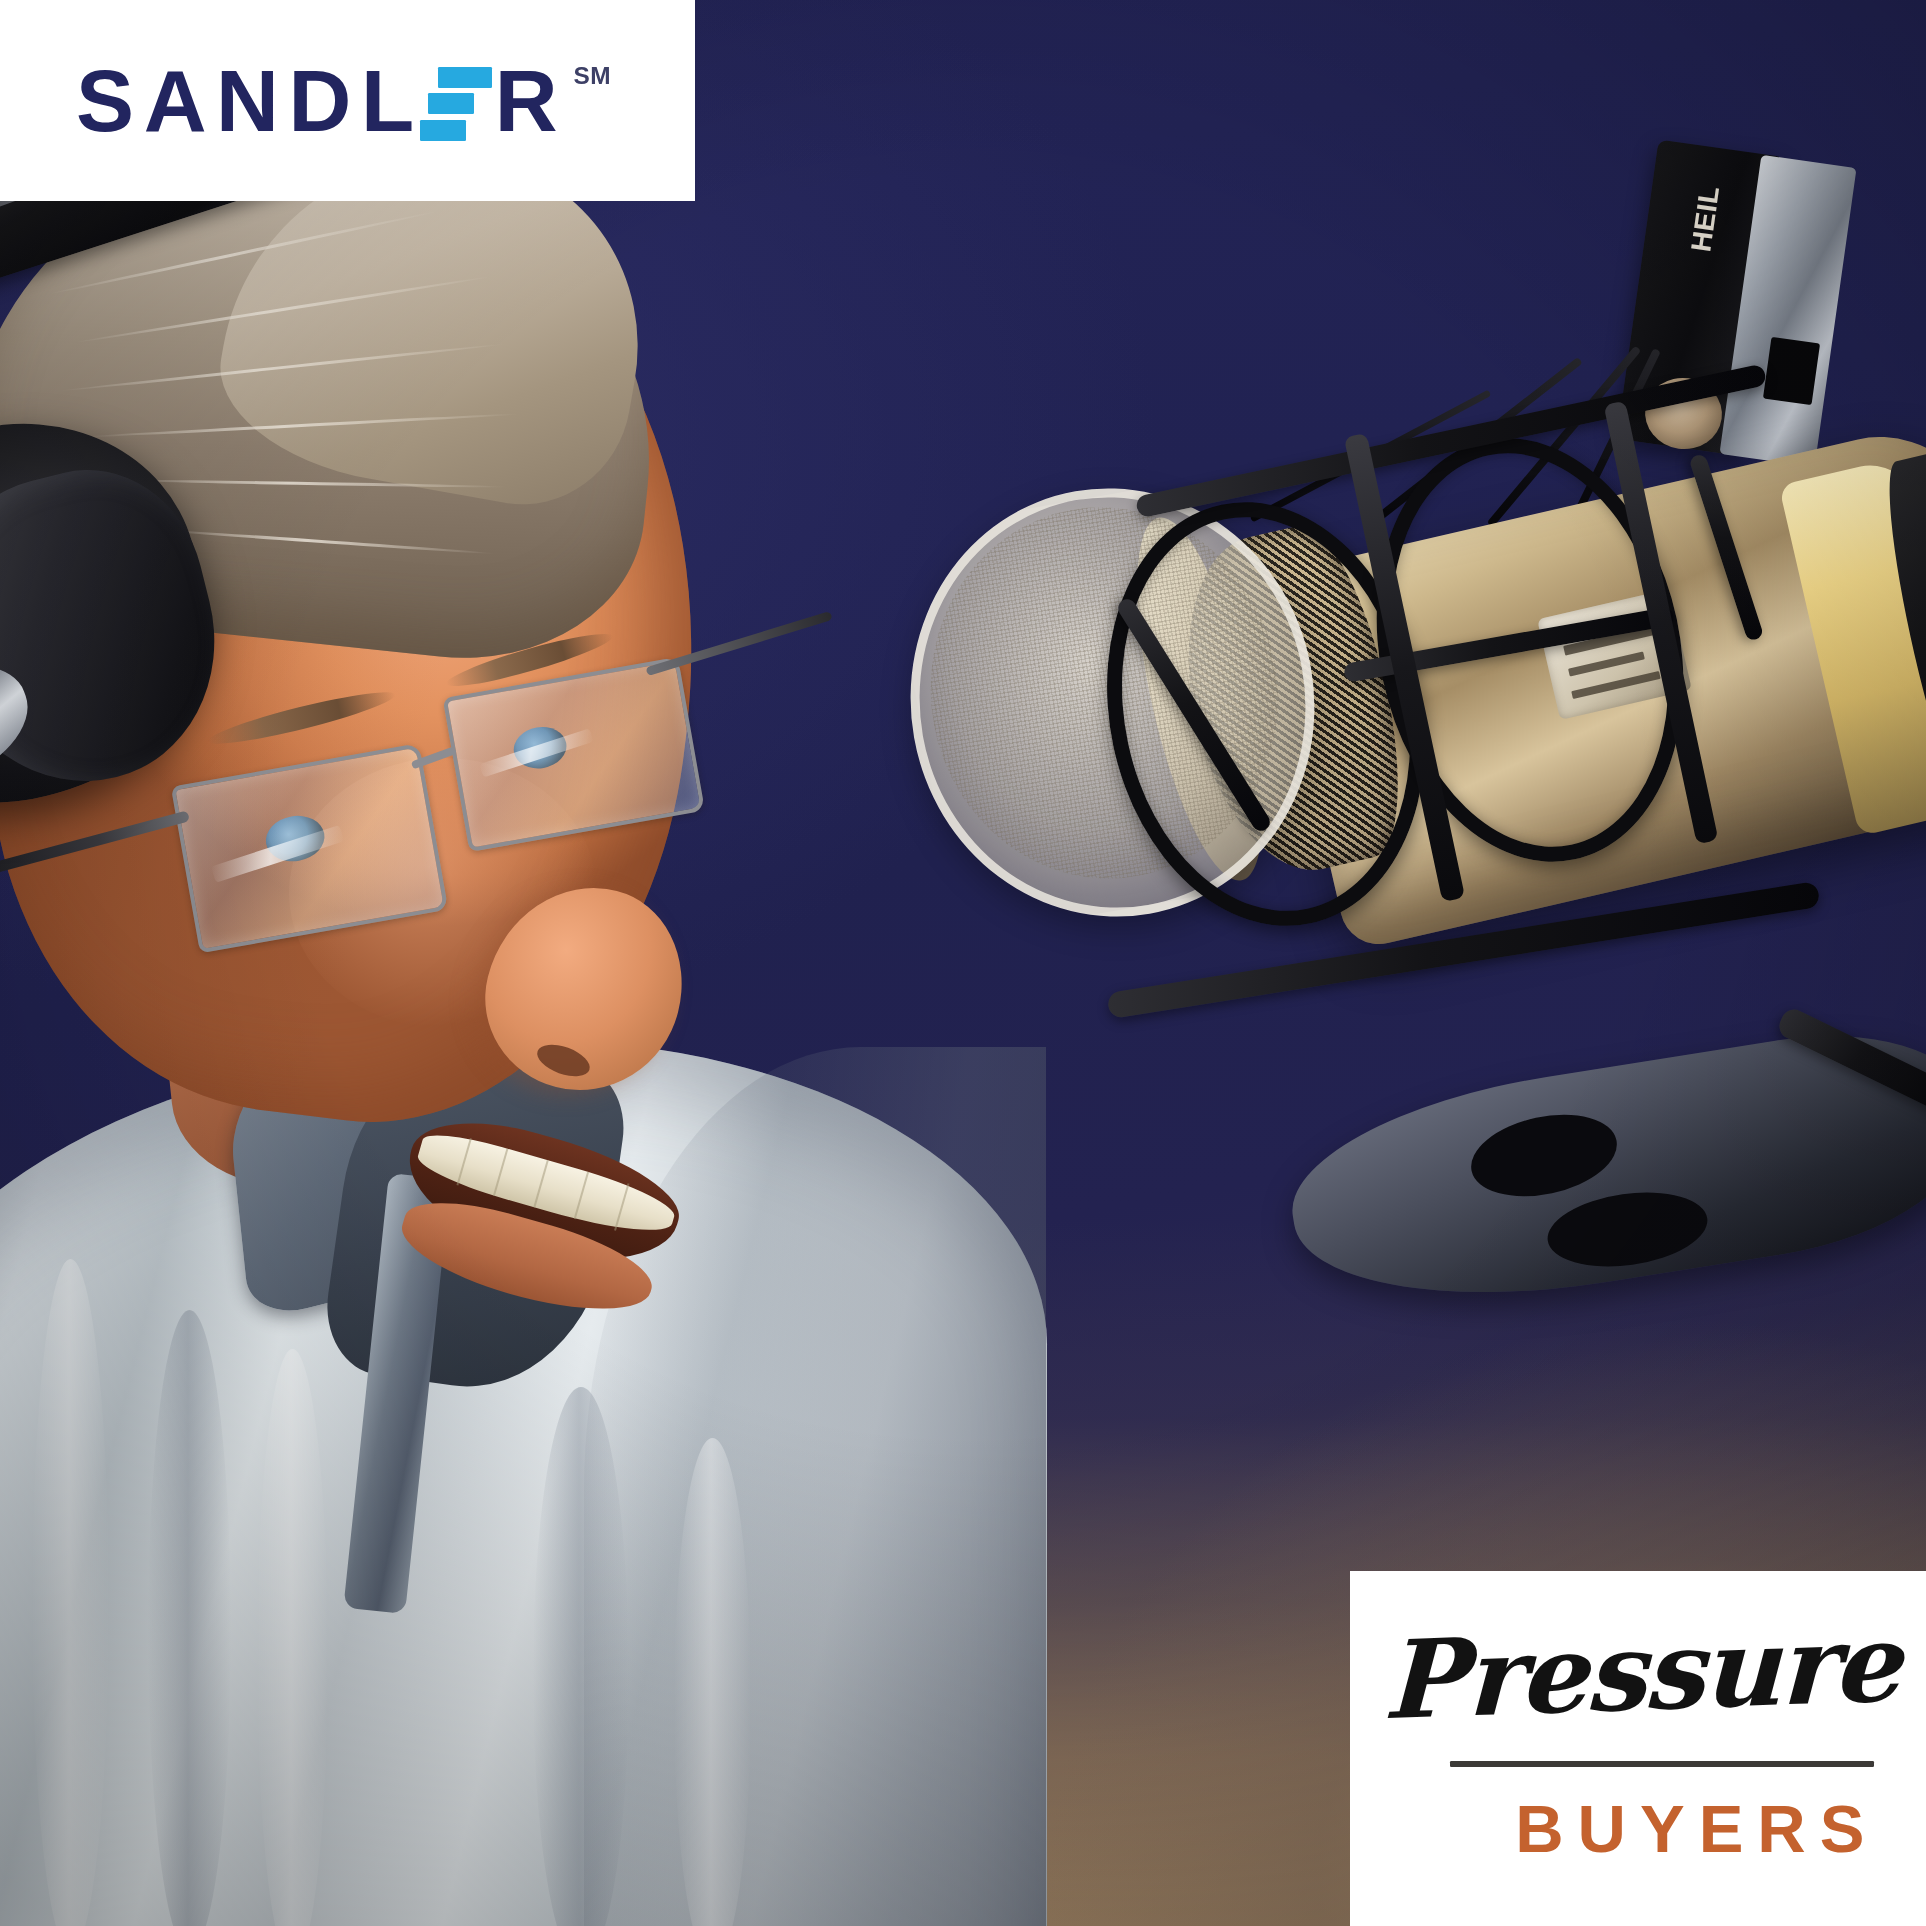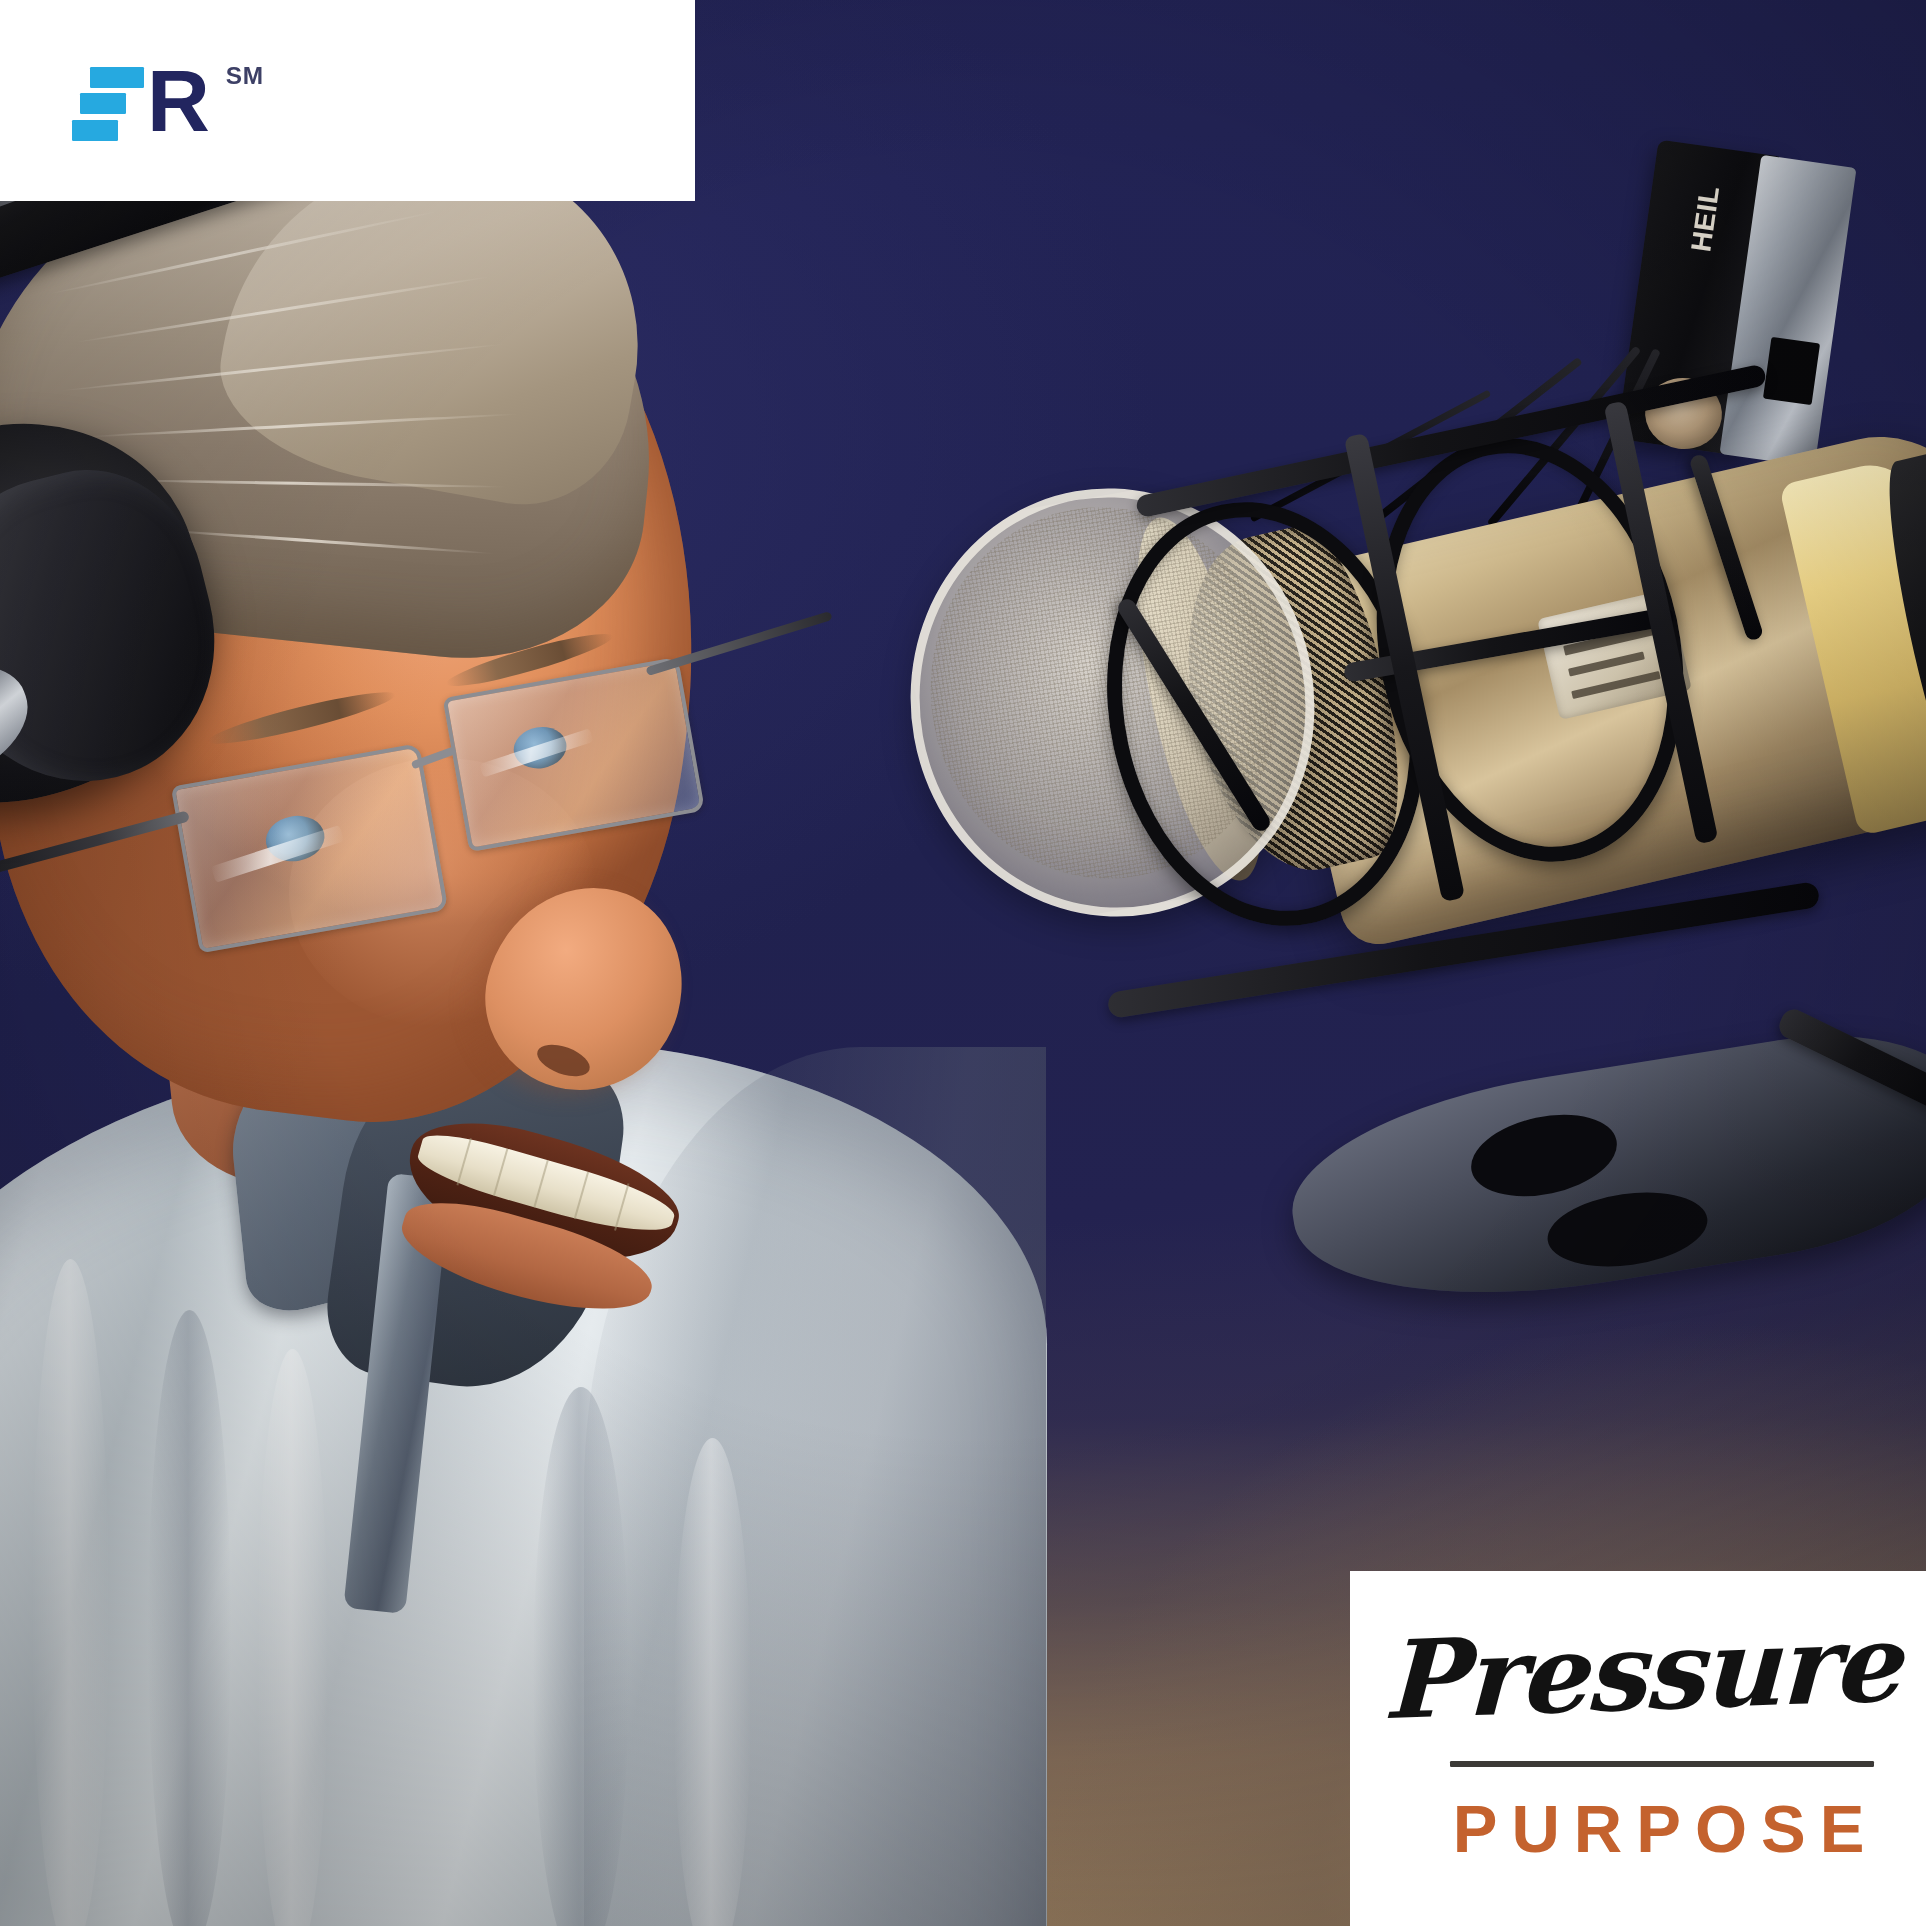--- a/index.html
+++ b/index.html
@@ -754,31 +754,32 @@
     <div class="hp-cup"></div>
     <div class="hp-cushion"></div>
     <div class="hp-chrome"></div>
 
   </div>
 
   <div class="bg-vignette"></div>
 
   <div class="sandler-badge">
     <div class="sandler-logo">
+      <span class="sandler-word">SANDL</span>
       <span class="sandler-e">
         <i class="se1"></i>
           <i class="se2"></i>
           <i class="se3"></i>
       </span>
       <span class="sandler-word">R</span>
       <span class="sandler-sm">SM</span>
     </div>
   </div>
 
 
   <div class="pp-badge">
     <div class="pp-script">Pressure</div>
     <div class="pp-rule"></div>
-    <div class="pp-purpose">PURPOSE</div>
+    <div class="pp-purpose">BUYERS</div>
   </div>
 
 </div>
 
 
 </body></html>

